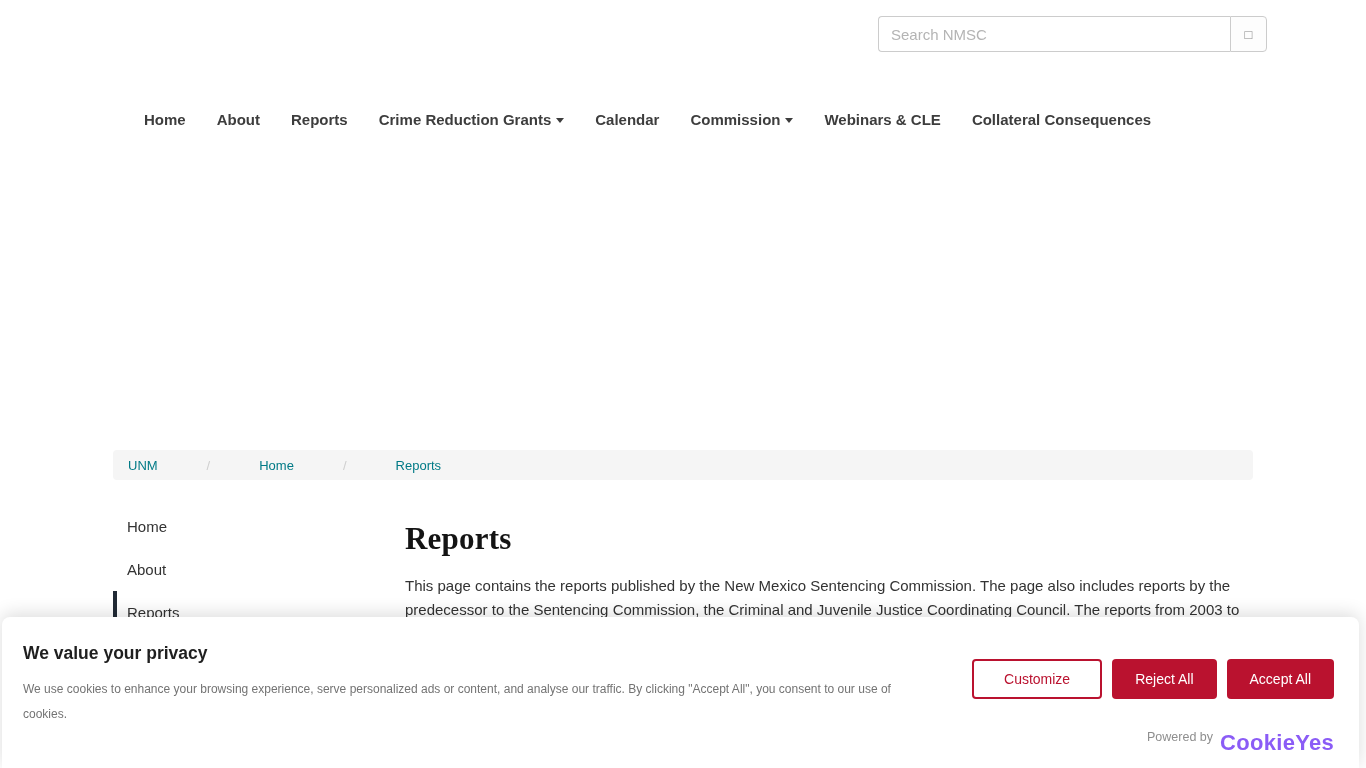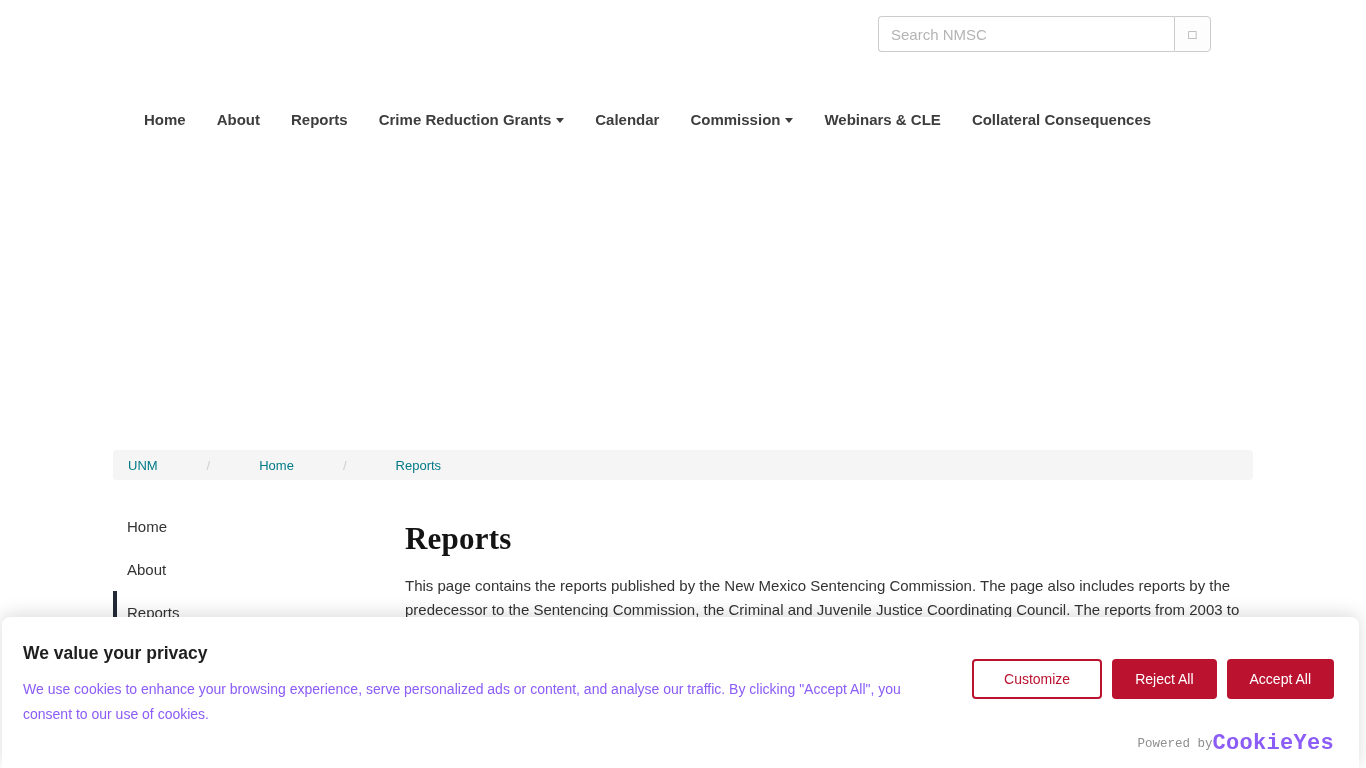--- a/index.html
+++ b/index.html
@@ -9,21 +9,21 @@
     font-family:"Liberation Sans", sans-serif;
     background:#ffffff;
     position:relative;
     overflow:hidden;
     color:#333;
   }
 
   
   .search-wrap {
     position:absolute; top:16px; left:878px;
-    width:333px; height:36px; display:flex;
+    width:389px; height:36px; display:flex;
   }
   .search-input {
     flex:1; height:36px;
     border:1px solid #ccc; border-right:none;
     border-radius:4px 0 0 4px;
     padding:0 12px; font-size:15px; color:#555;
     font-family:"Liberation Sans", sans-serif;
     outline:none;
   }
   .search-input::placeholder { color:#b4b4b4; }
@@ -92,42 +92,42 @@
     position:absolute; left:2px; bottom:0;
     width:1357px; height:151px;
     background:#ffffff;
     border-radius:8px 8px 0 0;
     box-shadow:0 -3px 18px rgba(0,0,0,0.14);
     z-index:20;
     padding:26px 25px 0 21px;
   }
   .cookie-title { font-size:17.5px; font-weight:bold; color:#1f1f1f; }
   .cookie-msg {
-    margin-top:13px; font-size:14px; line-height:24.5px;
-    color:#8b5cf6; max-width:880px;
+    margin-top:13px; font-size:12px; line-height:24.5px;
+    color:#737373; max-width:880px;
   }
   .cookie-buttons {
     position:absolute; top:42px; right:25px;
     display:flex; column-gap:10px;
   }
   .btn {
     height:40px; border-radius:4px; font-size:14px;
     font-family:"Liberation Sans", sans-serif;
     cursor:pointer; padding:0 23px; white-space:nowrap;
   }
   .btn-outline {
     background:#fff; border:2px solid var(--accent); color:var(--accent);
     padding:0 30px;
   }
   .btn-solid {
     background:var(--accent); border:none; color:#ffffff;
   }
   .powered {
     position:absolute; right:25px; bottom:12px;
-    display:flex; align-items:center; font-family:Liberation Mono, monospace;
+    display:flex; align-items:flex-start; column-gap:7px;
   }
   .powered-label { font-size:12.5px; color:#8e8e8e; }
   .powered-brand {
     font-size:22px; font-weight:bold; color:#8b5cf6; letter-spacing:0.3px;
   }
 </style>
 </head>
 <body>
 
 <div class="search-wrap">

